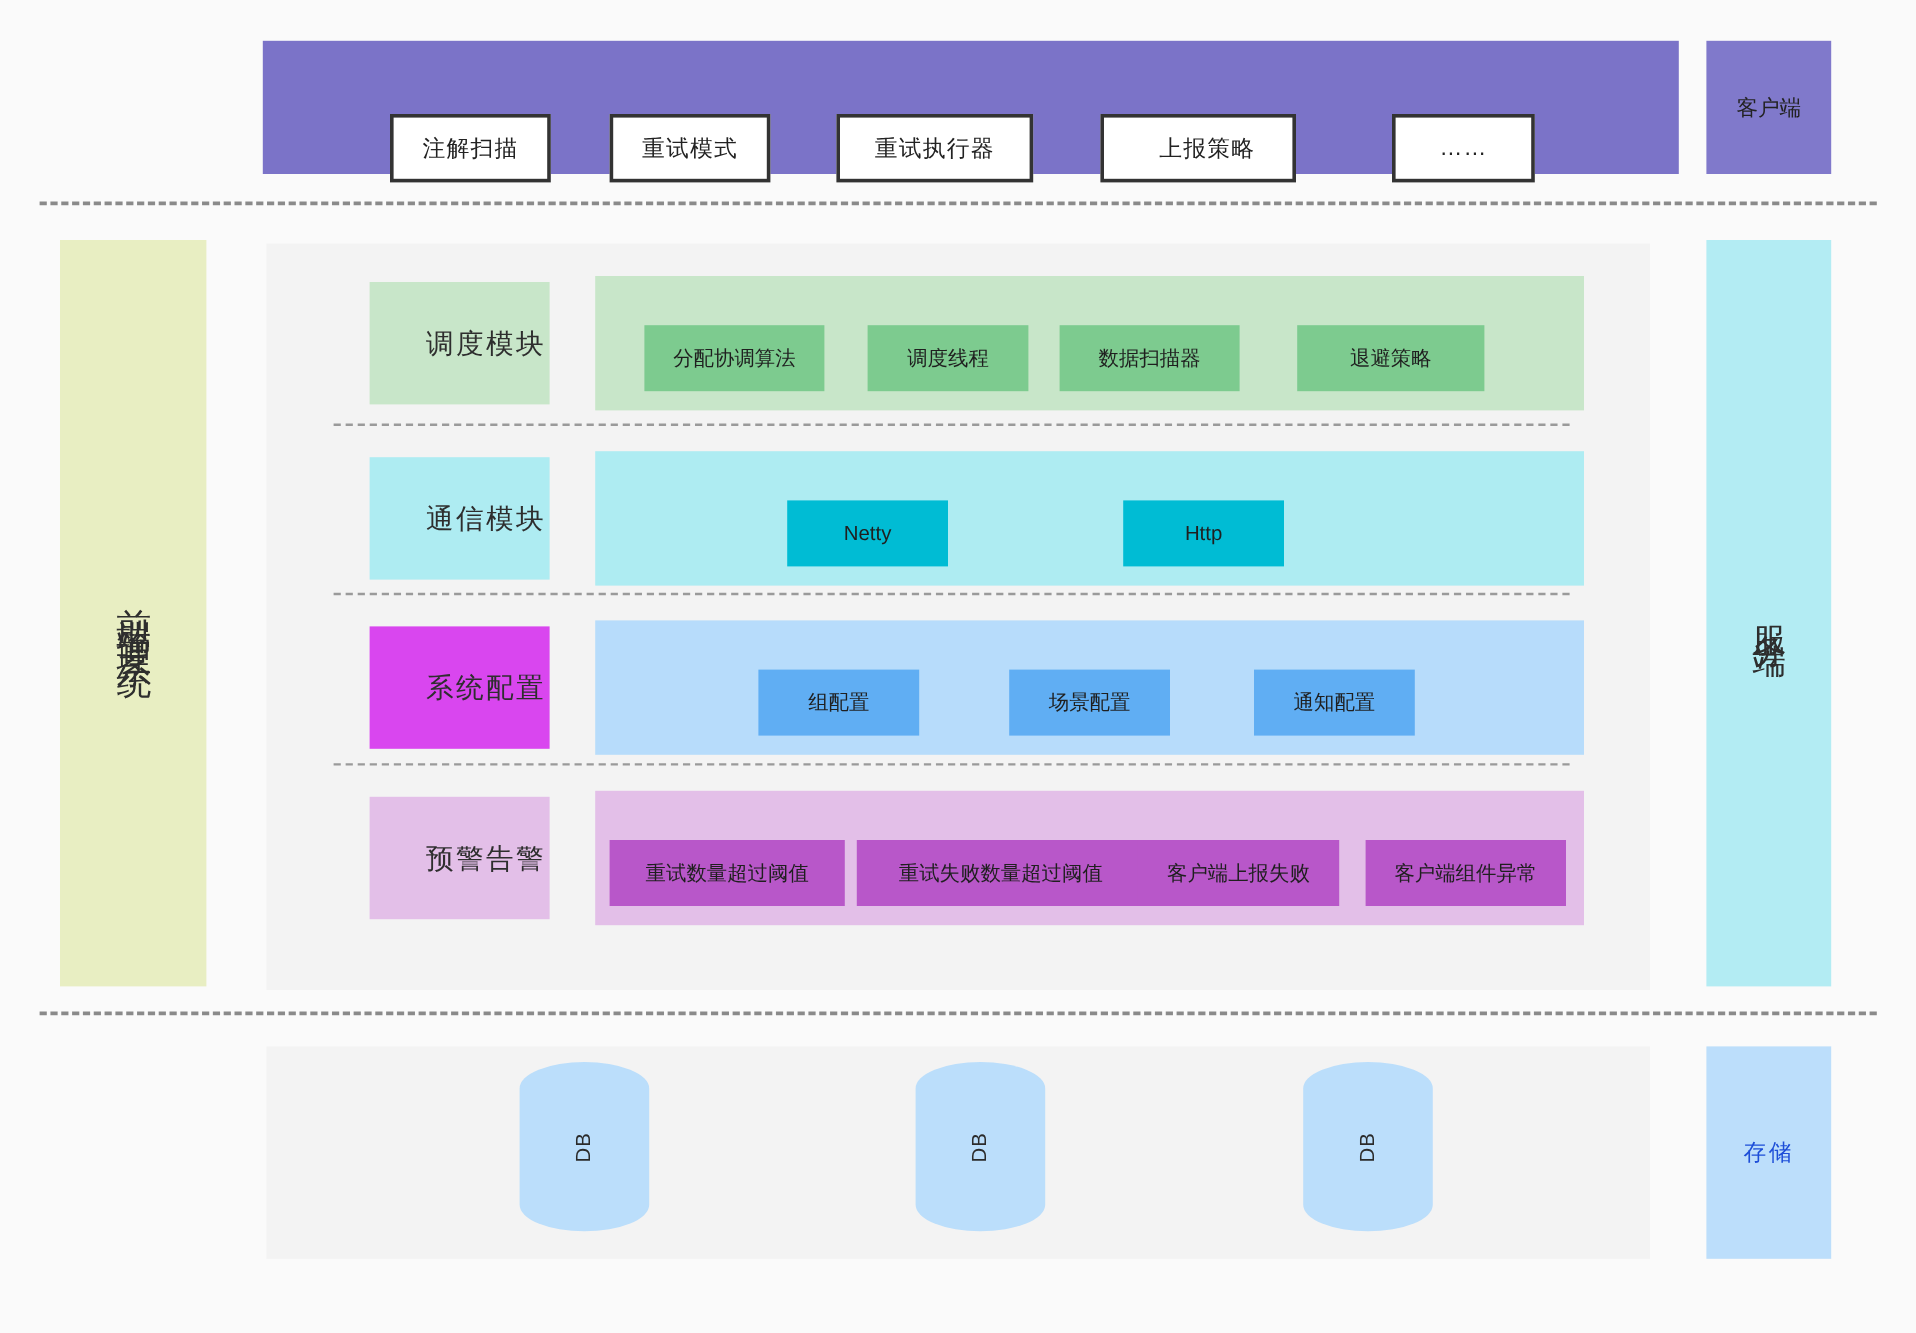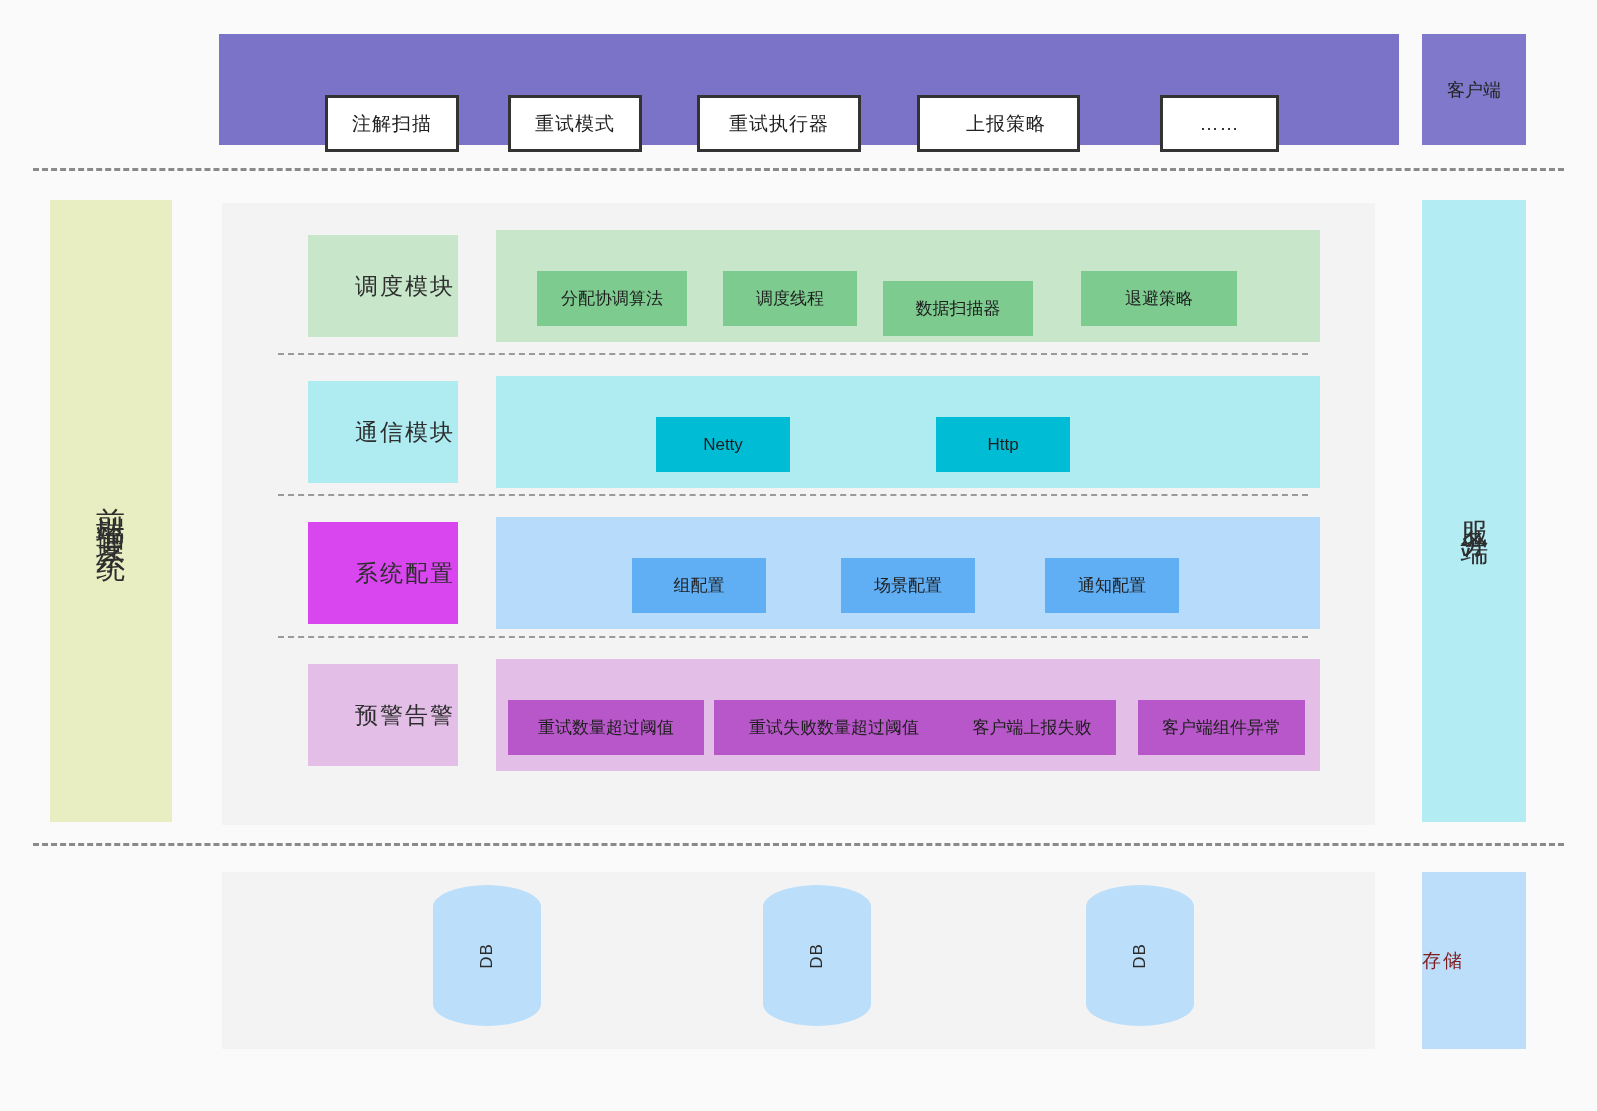--- a/index.html
+++ b/index.html
@@ -114,22 +114,22 @@
   .chip-alert{ background: #b857c9; }
 
   
   .storage-panel {
     left: 222px; top: 872px; width: 1153px; height: 177px;
     background: #f3f3f3;
   }
   .storage-side {
     left: 1422px; top: 872px; width: 104px; height: 177px;
     background: #bcdefb;
-    display: flex; align-items: center; 
-    font-size: 19px; color: #7f1d1d; letter-spacing: 2px;
+    display: flex; align-items: center; justify-content: center;
+    font-size: 19px; color: #1d4ed8; letter-spacing: 2px;
   }
   .db {
     top: 885px; width: 108px; height: 141px;
     background: #bbdefb;
     border-radius: 54px / 22px;
     display: flex; align-items: center; justify-content: center;
   }
   .db-label {
     font-size: 17px; color: #2b2b2b;
     transform: rotate(-90deg);
@@ -156,21 +156,21 @@
 
   <div class="abs frontend-side">
     <span class="vtext">前端管理系统</span>
   </div>
 
   <div class="abs main-panel" id="main-panel">
       <div class="abs layer-label lbl-sched" style="left: 86px; top: 32px;">调度模块</div>
       <div class="abs layer-content box-sched" style="left: 274px; top: 27px;">
         <div class="chip chip-sched" style="left: 41px; width: 150px;">分配协调算法</div>
         <div class="chip chip-sched" style="left: 227px; width: 134px;">调度线程</div>
-        <div class="chip chip-sched" style="left: 387px; width: 150px; margin-top: 10px;">数据扫描器</div>
+        <div class="chip chip-sched" style="left: 387px; width: 150px;">数据扫描器</div>
         <div class="chip chip-sched" style="left: 585px; width: 156px;">退避策略</div>
       </div>
       <div class="abs layer-content box-comm" style="left: 274px; top: 173px;">
         <div class="chip chip-comm" style="left: 160px; width: 134px;">Netty</div>
         <div class="chip chip-comm" style="left: 440px; width: 134px;">Http</div>
       </div>
       <div class="abs layer-label lbl-comm" style="left: 86px; top: 178px;">通信模块</div>
       <div class="abs layer-label lbl-conf" style="left: 86px; top: 319px;">系统配置</div>
       <div class="abs layer-content box-conf" style="left: 274px; top: 314px;">
         <div class="chip chip-conf" style="left: 136px; width: 134px;">组配置</div>

